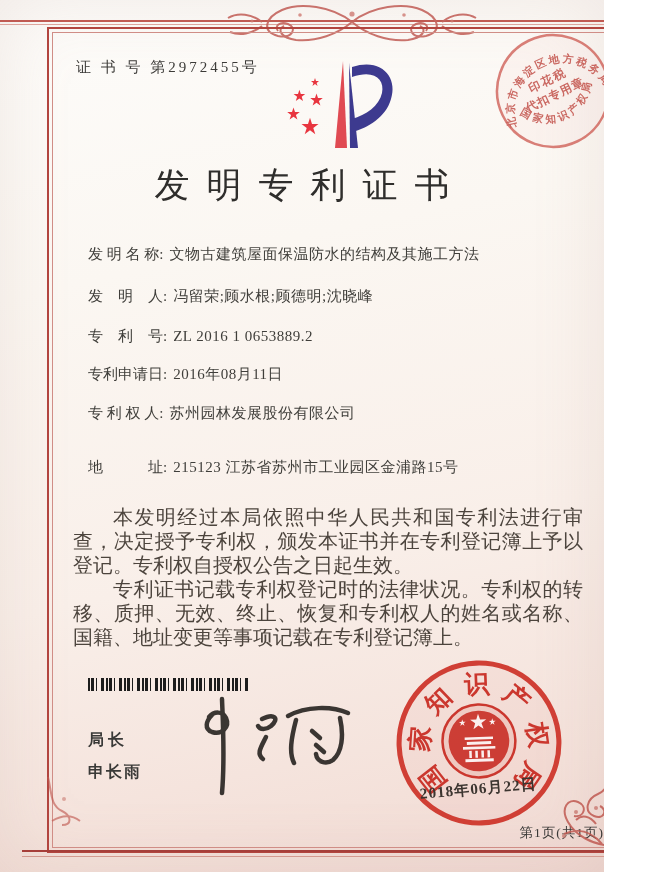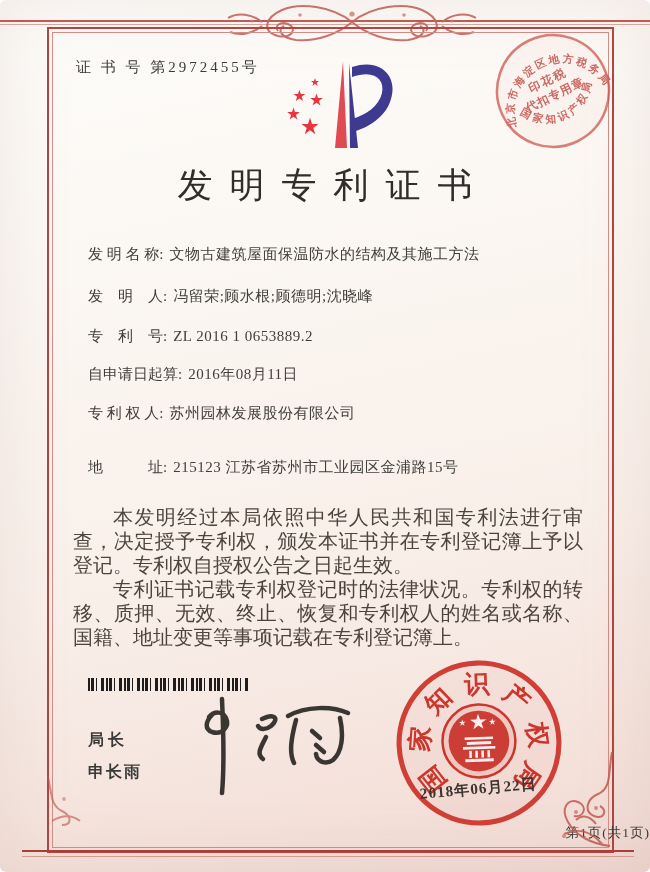--- a/index.html
+++ b/index.html
@@ -1,22 +1,21 @@
 <!DOCTYPE html>
 <html><head>
 <meta charset="utf-8">
 <style>
   html,body{margin:0;padding:0;}
   body{background:#ffffff;}
   .page{
-    position:relative; width:650px; height:872px; overflow:hidden;
+    position:relative; width:604px; height:872px; overflow:hidden;
     background:linear-gradient(168deg,#fdfcfa 0%,#fbf7f2 30%,#f9efe9 62%,#f4e1da 88%,#f0d8d2 100%);
     box-shadow:inset 0 0 70px rgba(185,150,140,.18);
     font-family:"Liberation Serif","DejaVu Serif",serif;
-    border-radius:6px;
   }
   .abs{position:absolute;}
   
   .top-deco{left:0;top:0;width:650px;height:50px;}
   
   .frame-outer{left:47px;top:27px;width:563px;height:822px;border:2px solid #b2453f;}
   .frame-inner{position:absolute;left:3px;top:3px;right:3px;bottom:3px;border:1px solid #d08d86;}
   .cert-no{left:76px;top:58px;font-size:15px;letter-spacing:3px;color:#3c3b38;}
   .corner-stamp{left:492px;top:30px;width:122px;height:122px;transform:rotate(-26deg);opacity:.88;}
   .logo{left:286px;top:54px;width:116px;height:104px;}
@@ -112,21 +111,21 @@
   <div class="abs field-row r1">
     <span class="field-label">发 明 名 称:</span><span class="field-value">文物古建筑屋面保温防水的结构及其施工方法</span>
   </div>
   <div class="abs field-row r2">
     <span class="field-label">发　明　人:</span><span class="field-value">冯留荣;顾水根;顾德明;沈晓峰</span>
   </div>
   <div class="abs field-row r3">
     <span class="field-label">专　利　号:</span><span class="field-value">ZL 2016 1 0653889.2</span>
   </div>
   <div class="abs field-row r4">
-    <span class="field-label">自申请日起算:</span><span class="field-value">2016年08月11日</span>
+    <span class="field-label">专利申请日:</span><span class="field-value">2016年08月11日</span>
   </div>
   <div class="abs field-row r5">
     <span class="field-label">专 利 权 人:</span><span class="field-value">苏州园林发展股份有限公司</span>
   </div>
   <div class="abs field-row r6">
     <span class="field-label">地　　　址:</span><span class="field-value">215123 江苏省苏州市工业园区金浦路15号</span>
   </div>
 
   <div class="abs body-text">
     <p>本发明经过本局依照中华人民共和国专利法进行审查，决定授予专利权，颁发本证书并在专利登记簿上予以登记。专利权自授权公告之日起生效。</p>

